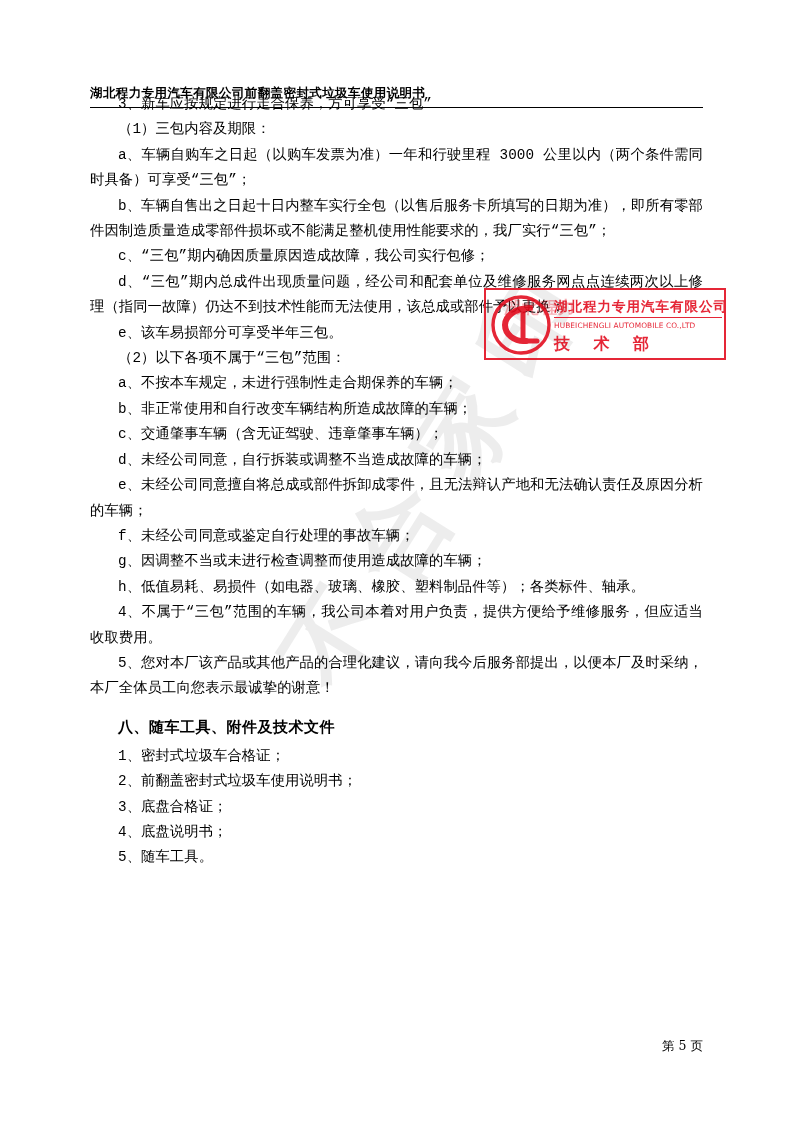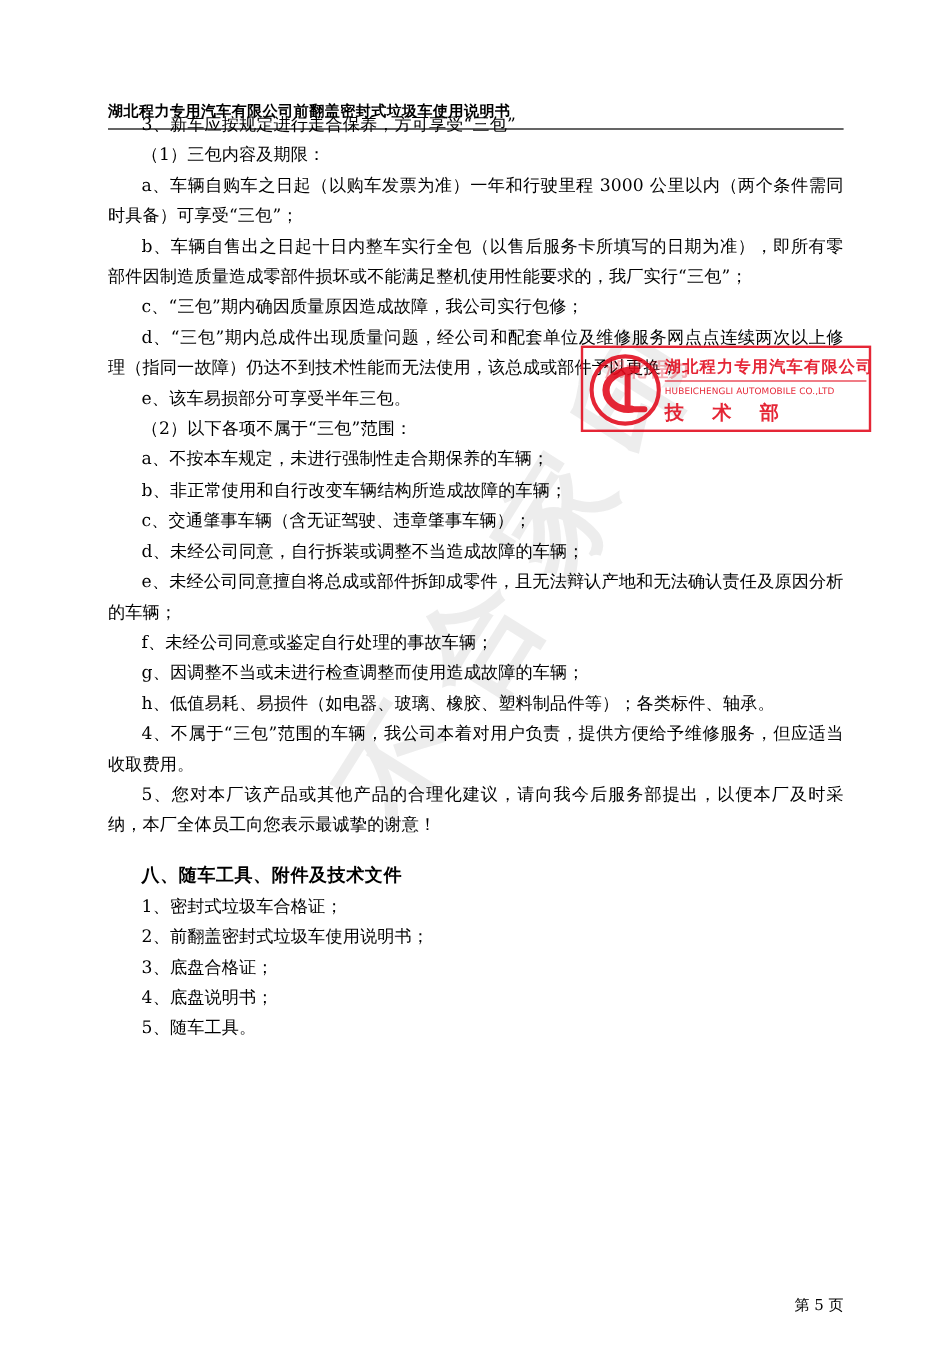--- a/index.html
+++ b/index.html
@@ -42,20 +42,21 @@
   .header-rule {
     border-bottom: 1.2px solid #000;
     width: 613px;
   }
   
   .content {
     position: absolute;
     left: 90px;
     top: 92px;
     width: 613px;
+    font-family: Liberation Mono, monospace;
   }
   p.para {
     margin: 0;
     font-size: 14.3px;
     line-height: 25.4px;
     text-align: justify;
     text-justify: inter-ideograph;
     letter-spacing: 0.1px;
     color: #000;
   }
@@ -76,21 +77,21 @@
     margin: 0;
     font-size: 14.3px;
     line-height: 25.4px;
     text-indent: 28px;
     letter-spacing: 0.1px;
   }
   
   .footer {
     position: absolute;
     left: 90px;
-    top: 1080px;
+    top: 1038px;
     width: 613px;
     text-align: right;
     font-size: 12.5px;
     font-family: "DejaVu Serif", "Liberation Serif", serif;
   }
   
   .stamp {
     position: absolute;
     left: 484px;
     top: 288px;

